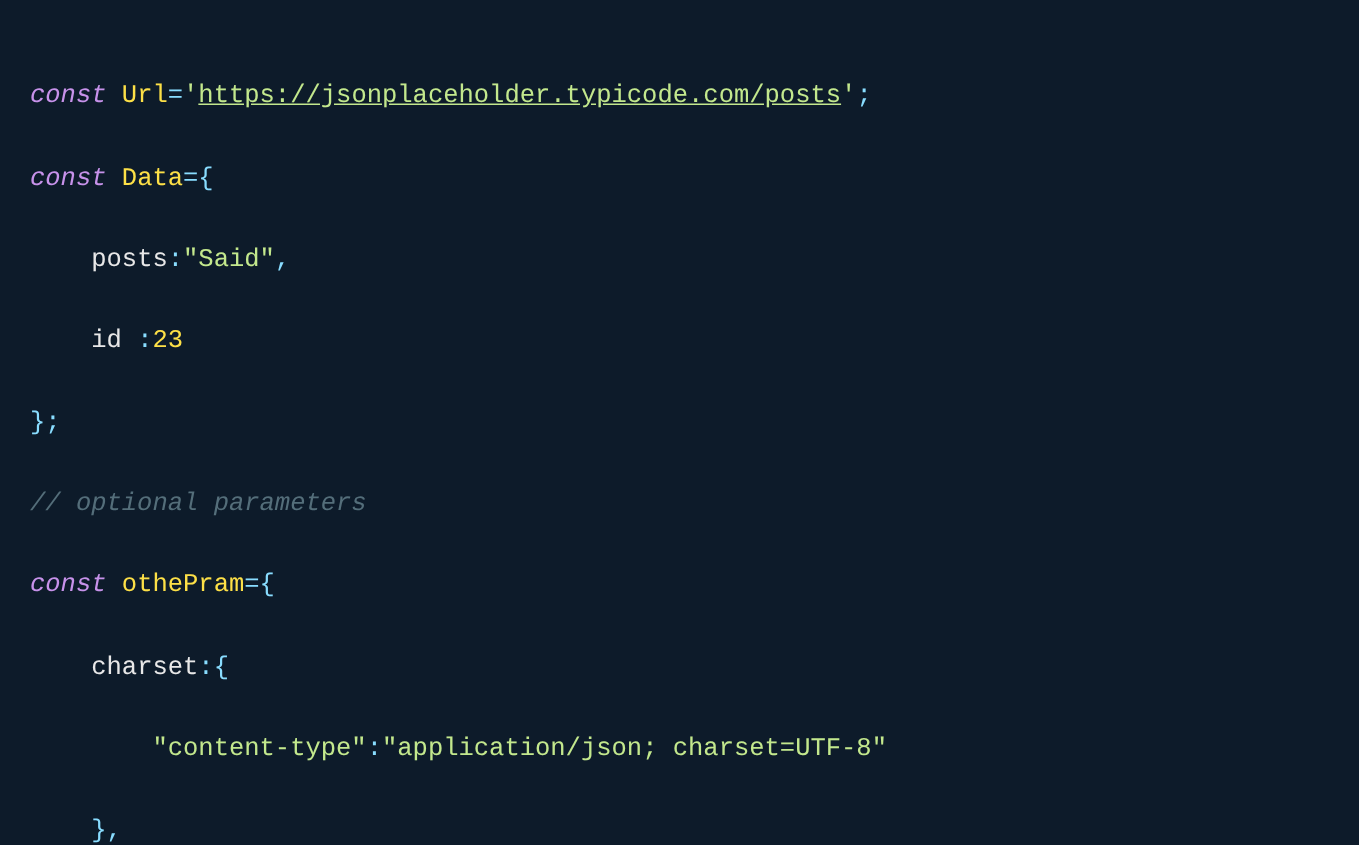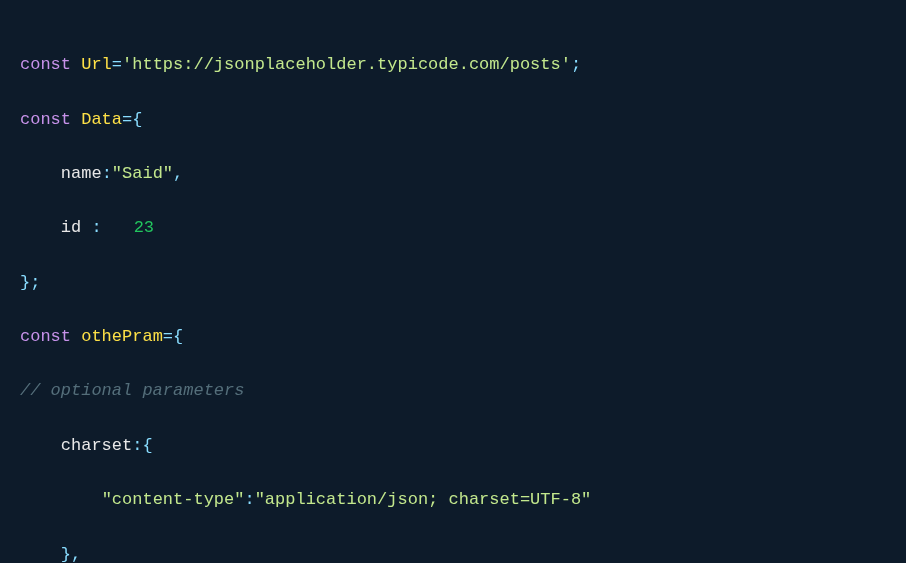--- a/index.html
+++ b/index.html
@@ -8,41 +8,41 @@
       font-family: 'Consolas', 'Monaco', 'Courier New', monospace;
       font-size: 17px;
       line-height: 1.6;
       padding: 24px 20px;
       color: #e8e8e8;
       width: 906px;
       height: 563px;
       overflow: hidden;
     }
     .code { white-space: pre; }
-    .kw { color: #c792ea; }
+    .kw { color: #c792ea; font-style: italic; }
     .var { color: #fde047; }
     .op { color: #89ddff; }
     .str { color: #c3e88d; }
-    .url { color: #c3e88d; }
-    .num { color: #22c55e; margin-left: 32px; }
+    .url { color: #c3e88d; text-decoration: underline; }
+    .num { color: #fde047; }
     .comment { color: #546e7a; font-style: italic; }
     .prop { color: #e8e8e8; }
     .brace2 { color: #89ddff; }
   </style>
 </head>
 <body>
 
 <div class="code">
 <div><span class="kw">const</span><span class="var"> Url</span><span class="op">=</span><span class="str">'</span><span class="url">https://jsonplaceholder.typicode.com/posts</span><span class="str">'</span><span class="op">;</span></div>
 <div><span class="kw">const</span><span class="var"> Data</span><span class="op">=</span><span class="brace2">{</span></div>
-<div><span>    </span><span class="prop">name</span><span class="op">:</span><span class="str">"Said"</span><span class="op">,</span></div>
+<div><span>    </span><span class="prop">posts</span><span class="op">:</span><span class="str">"Said"</span><span class="op">,</span></div>
 <div><span>    </span><span class="prop">id </span><span class="op">:</span><span class="num">23</span></div>
 <div><span class="brace2">}</span><span class="op">;</span></div>
+<div><span class="comment">// optional parameters</span></div>
 <div><span class="kw">const</span><span class="var"> othePram</span><span class="op">=</span><span class="brace2">{</span></div>
-<div><span class="comment">// optional parameters</span></div>
 <div><span>    </span><span class="prop">charset</span><span class="op">:</span><span class="brace2">{</span></div>
 <div><span>        </span><span class="str">"content-type"</span><span class="op">:</span><span class="str">"application/json; charset=UTF-8"</span></div>
 <div><span>    </span><span class="brace2">}</span><span class="op">,</span></div>
 
 
 
 
 
 
 

